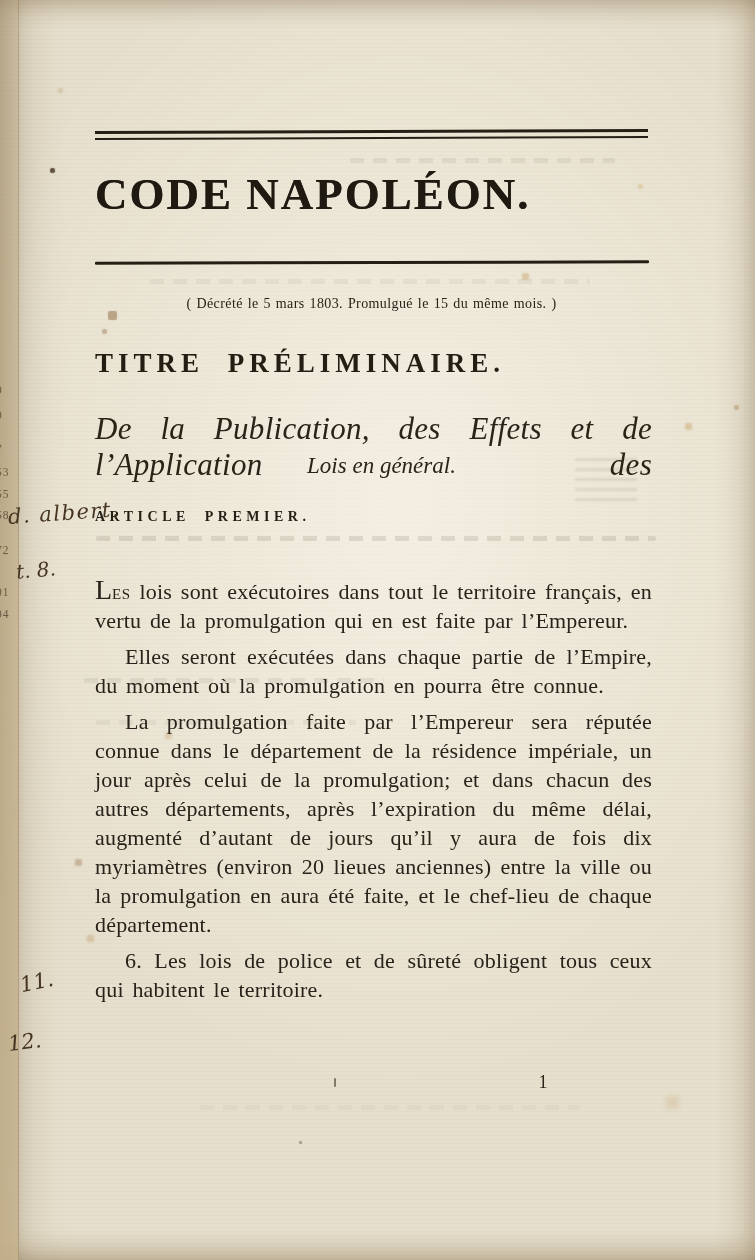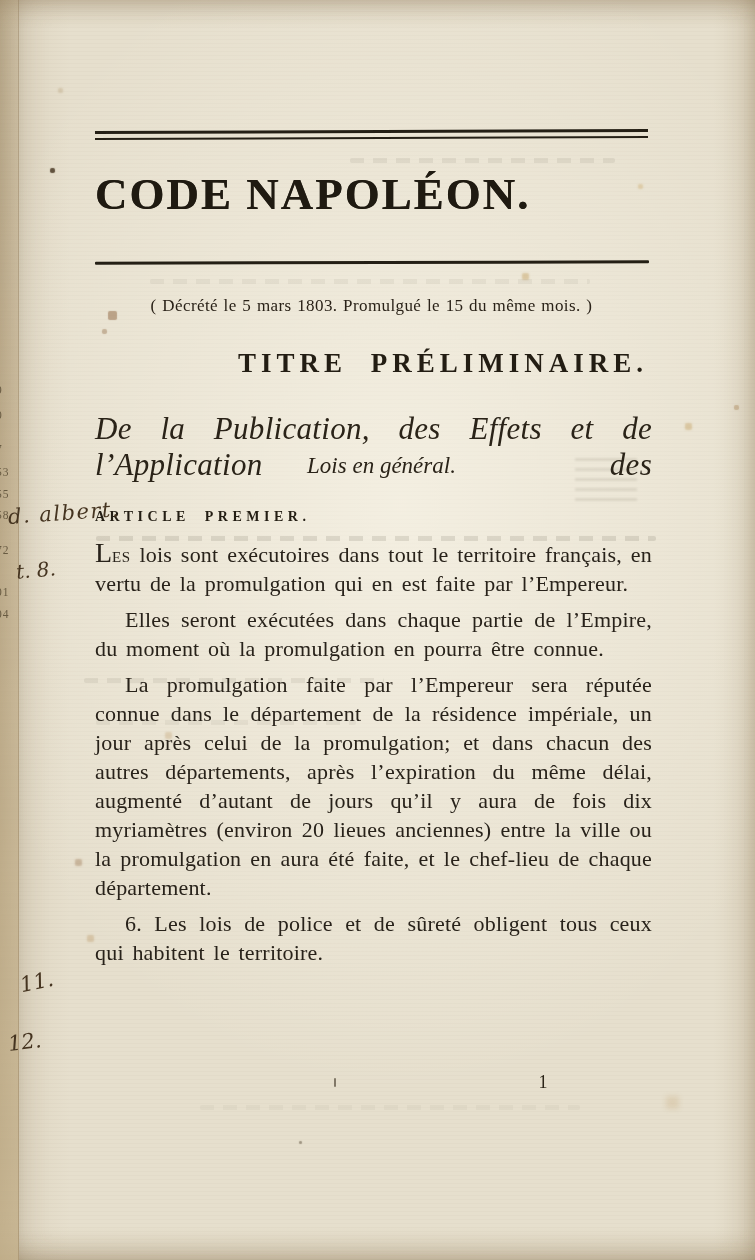--- a/index.html
+++ b/index.html
@@ -38,41 +38,41 @@
     position:absolute; left:95px; top:261px; width:554px; height:3px;
     background:#241f15; border-radius:1px; transform:rotate(-0.15deg);
   }
   .title {
     position:absolute; left:95px; top:168px; width:553px; margin:0; text-align:left;
     font-weight:700; font-size:45px; line-height:52px; letter-spacing:2px; color:#1f1a11;
     text-shadow:0 0 0.6px rgba(31,26,17,0.85);
   }
   .decree {
     position:absolute; left:95px; top:296px; width:553px; margin:0; text-align:center;
-    font-size:17px; letter-spacing:0.4px; word-spacing:1px; color:#2a2218;
+    font-size:14px; letter-spacing:0.4px; word-spacing:1px; color:#2a2218;
   }
   .titre {
-    position:absolute; left:95px; top:348px; width:553px; margin:0; text-align:right;
+    position:absolute; left:95px; top:348px; width:553px; margin:0; text-align:left;
     font-weight:700; font-size:27px; letter-spacing:5px; word-spacing:12px; color:#231d13;
   }
   .sub1 {
     position:absolute; left:95px; top:411px; width:557px; margin:0;
     font-style:italic; font-size:31px; letter-spacing:0.3px;
     text-align:justify; text-align-last:justify; color:#2a2318;
   }
   .sub2 {
     position:absolute; left:95px; top:445px; width:557px; margin:8px; text-align:center;
     font-style:italic; font-size:23px; color:#2a2318;
   }
   .article {
     position:absolute; left:95px; top:509px; width:553px; margin:0; 
     font-weight:700; font-size:14px; letter-spacing:4.5px; word-spacing:7px; color:#241e14;
   }
   .body-text {
-    position:absolute; left:95px; top:540px; width:557px;
+    position:absolute; left:95px; top:577px; width:557px;
     font-size:22px; line-height:29px; letter-spacing:0.2px; word-spacing:3px;
     text-align:justify; color:#28221a;
   }
   .body-text p { margin:0; text-indent:30px; }
   .body-text p.first { text-indent:0; }
   .body-text p + p { margin-top:7px; }
   .lead-initial { font-size:28px; line-height:0; letter-spacing:0; }
   .lead-sc { font-variant:small-caps; letter-spacing:0.5px; }
   .pagenum { position:absolute; left:528px; top:1072px; width:30px; text-align:center; font-size:18px; color:#2c2519; }
   .hand {

